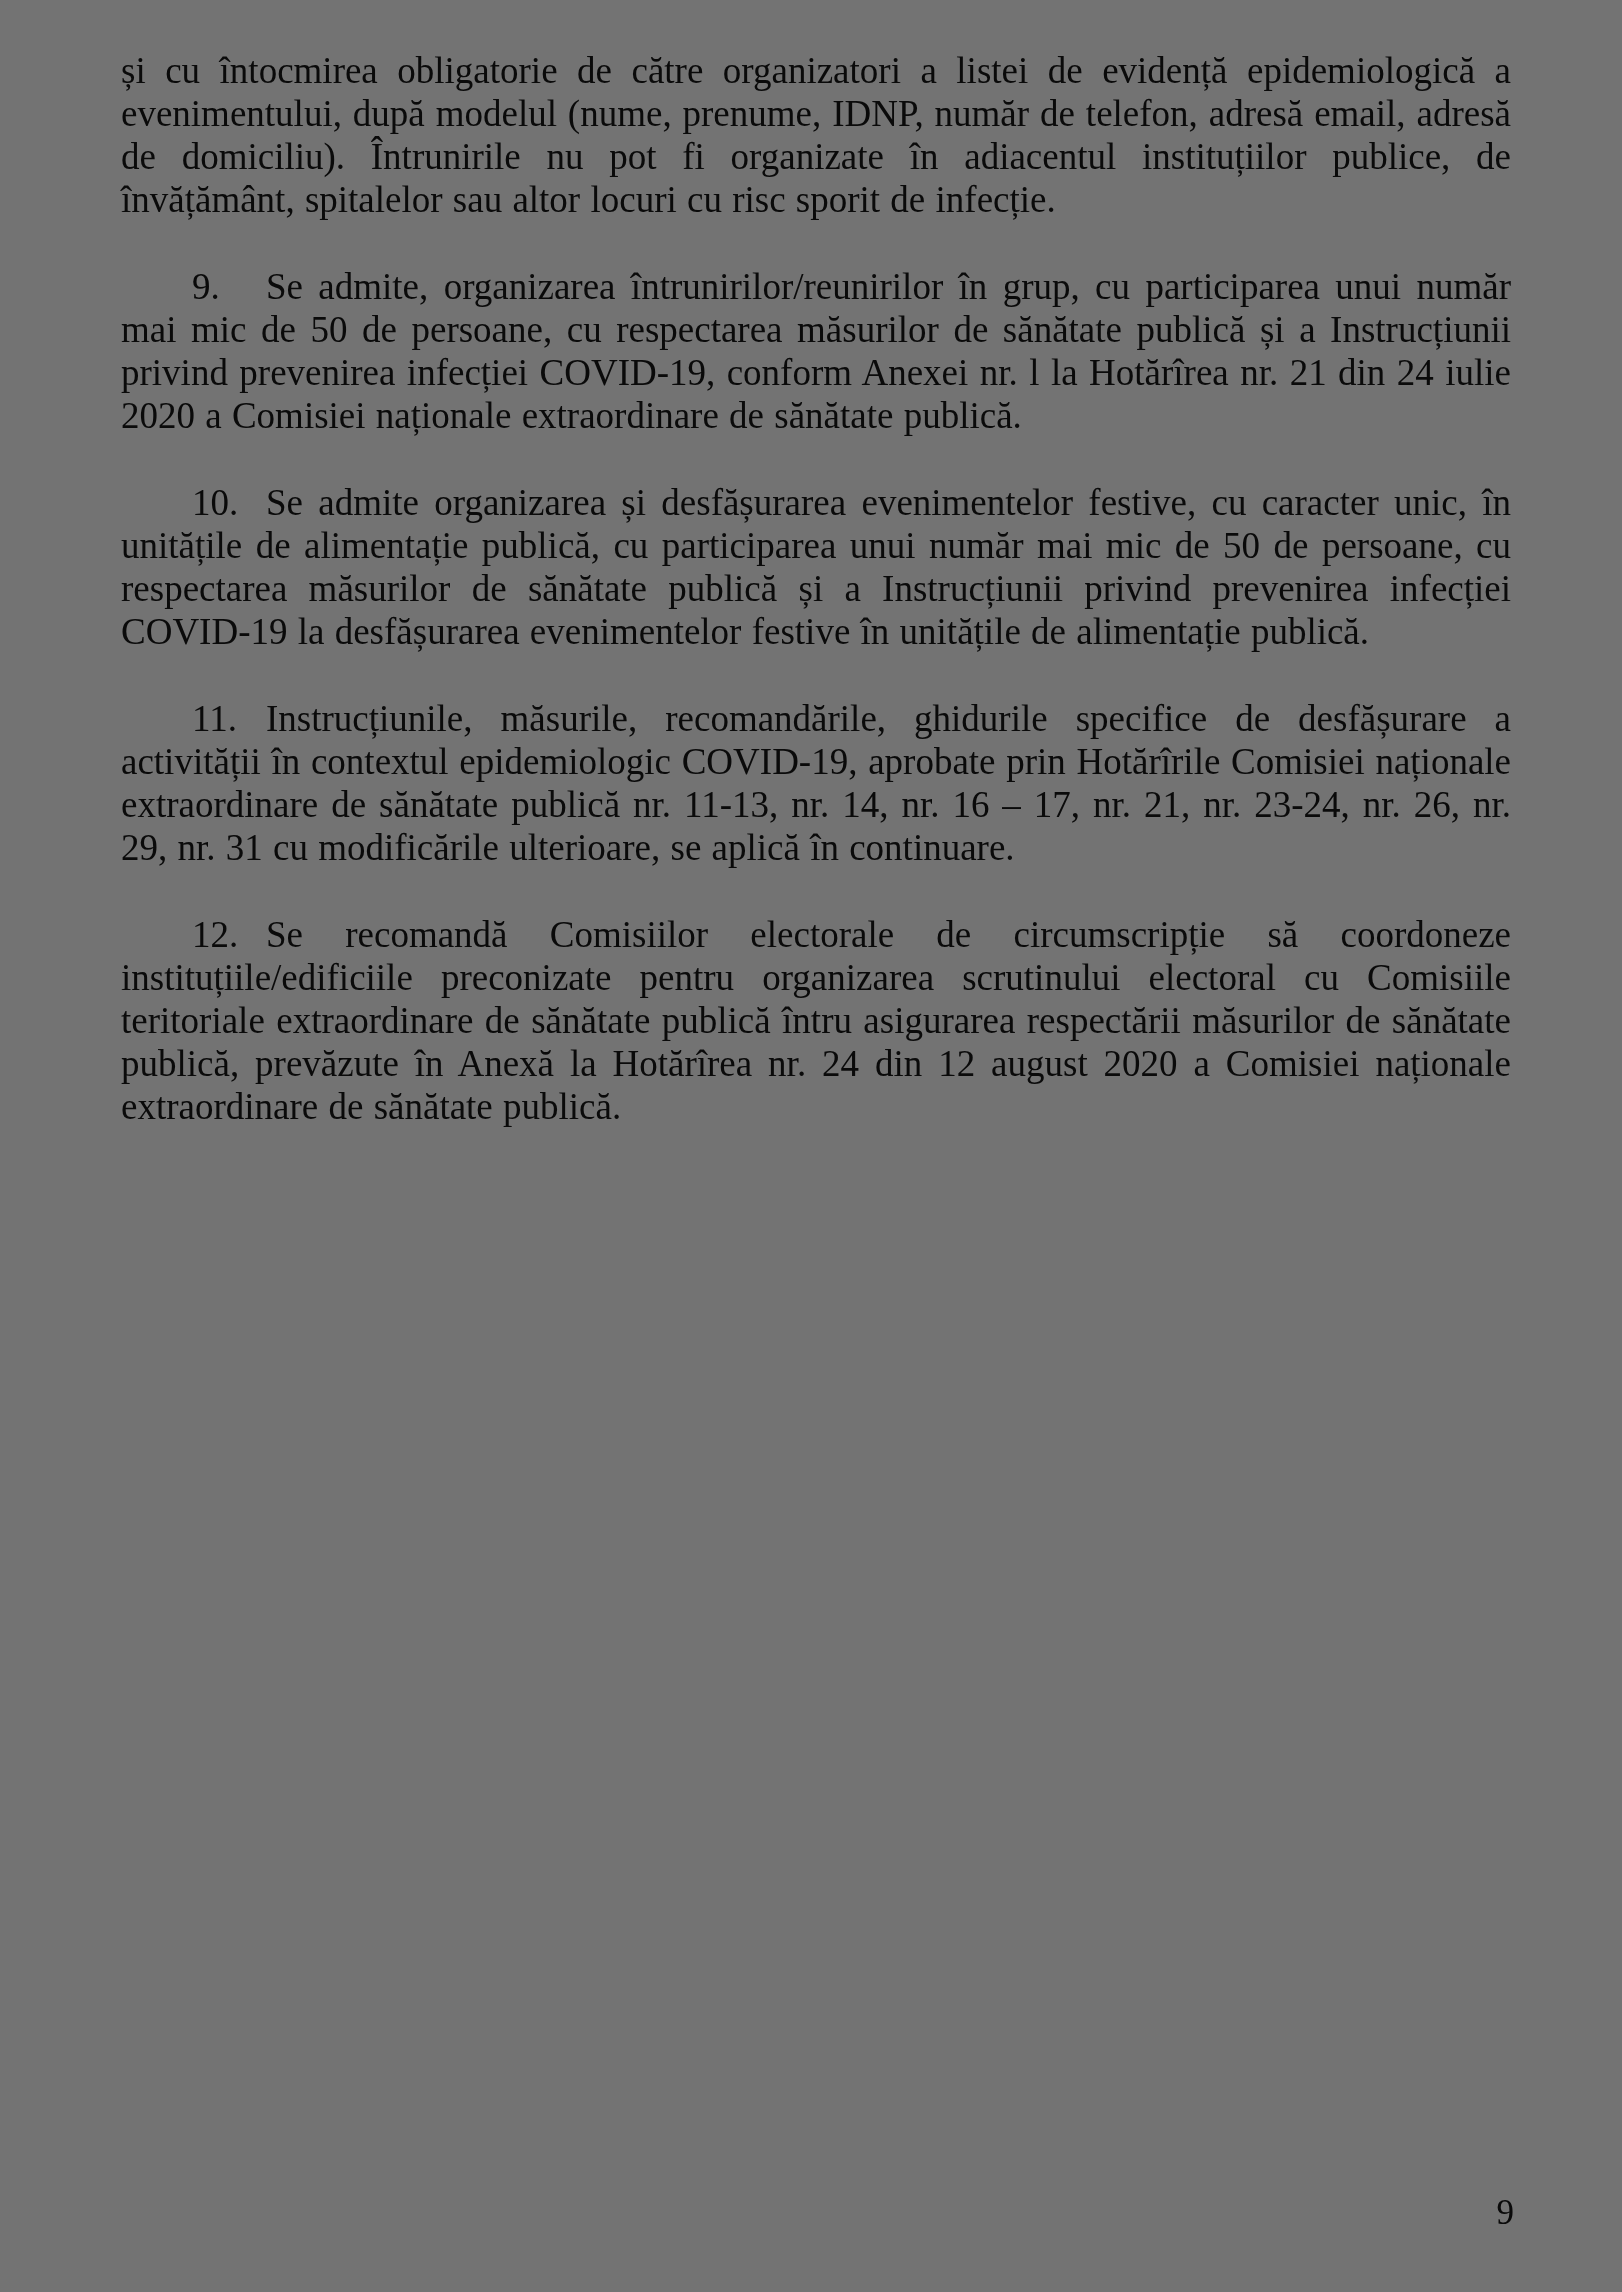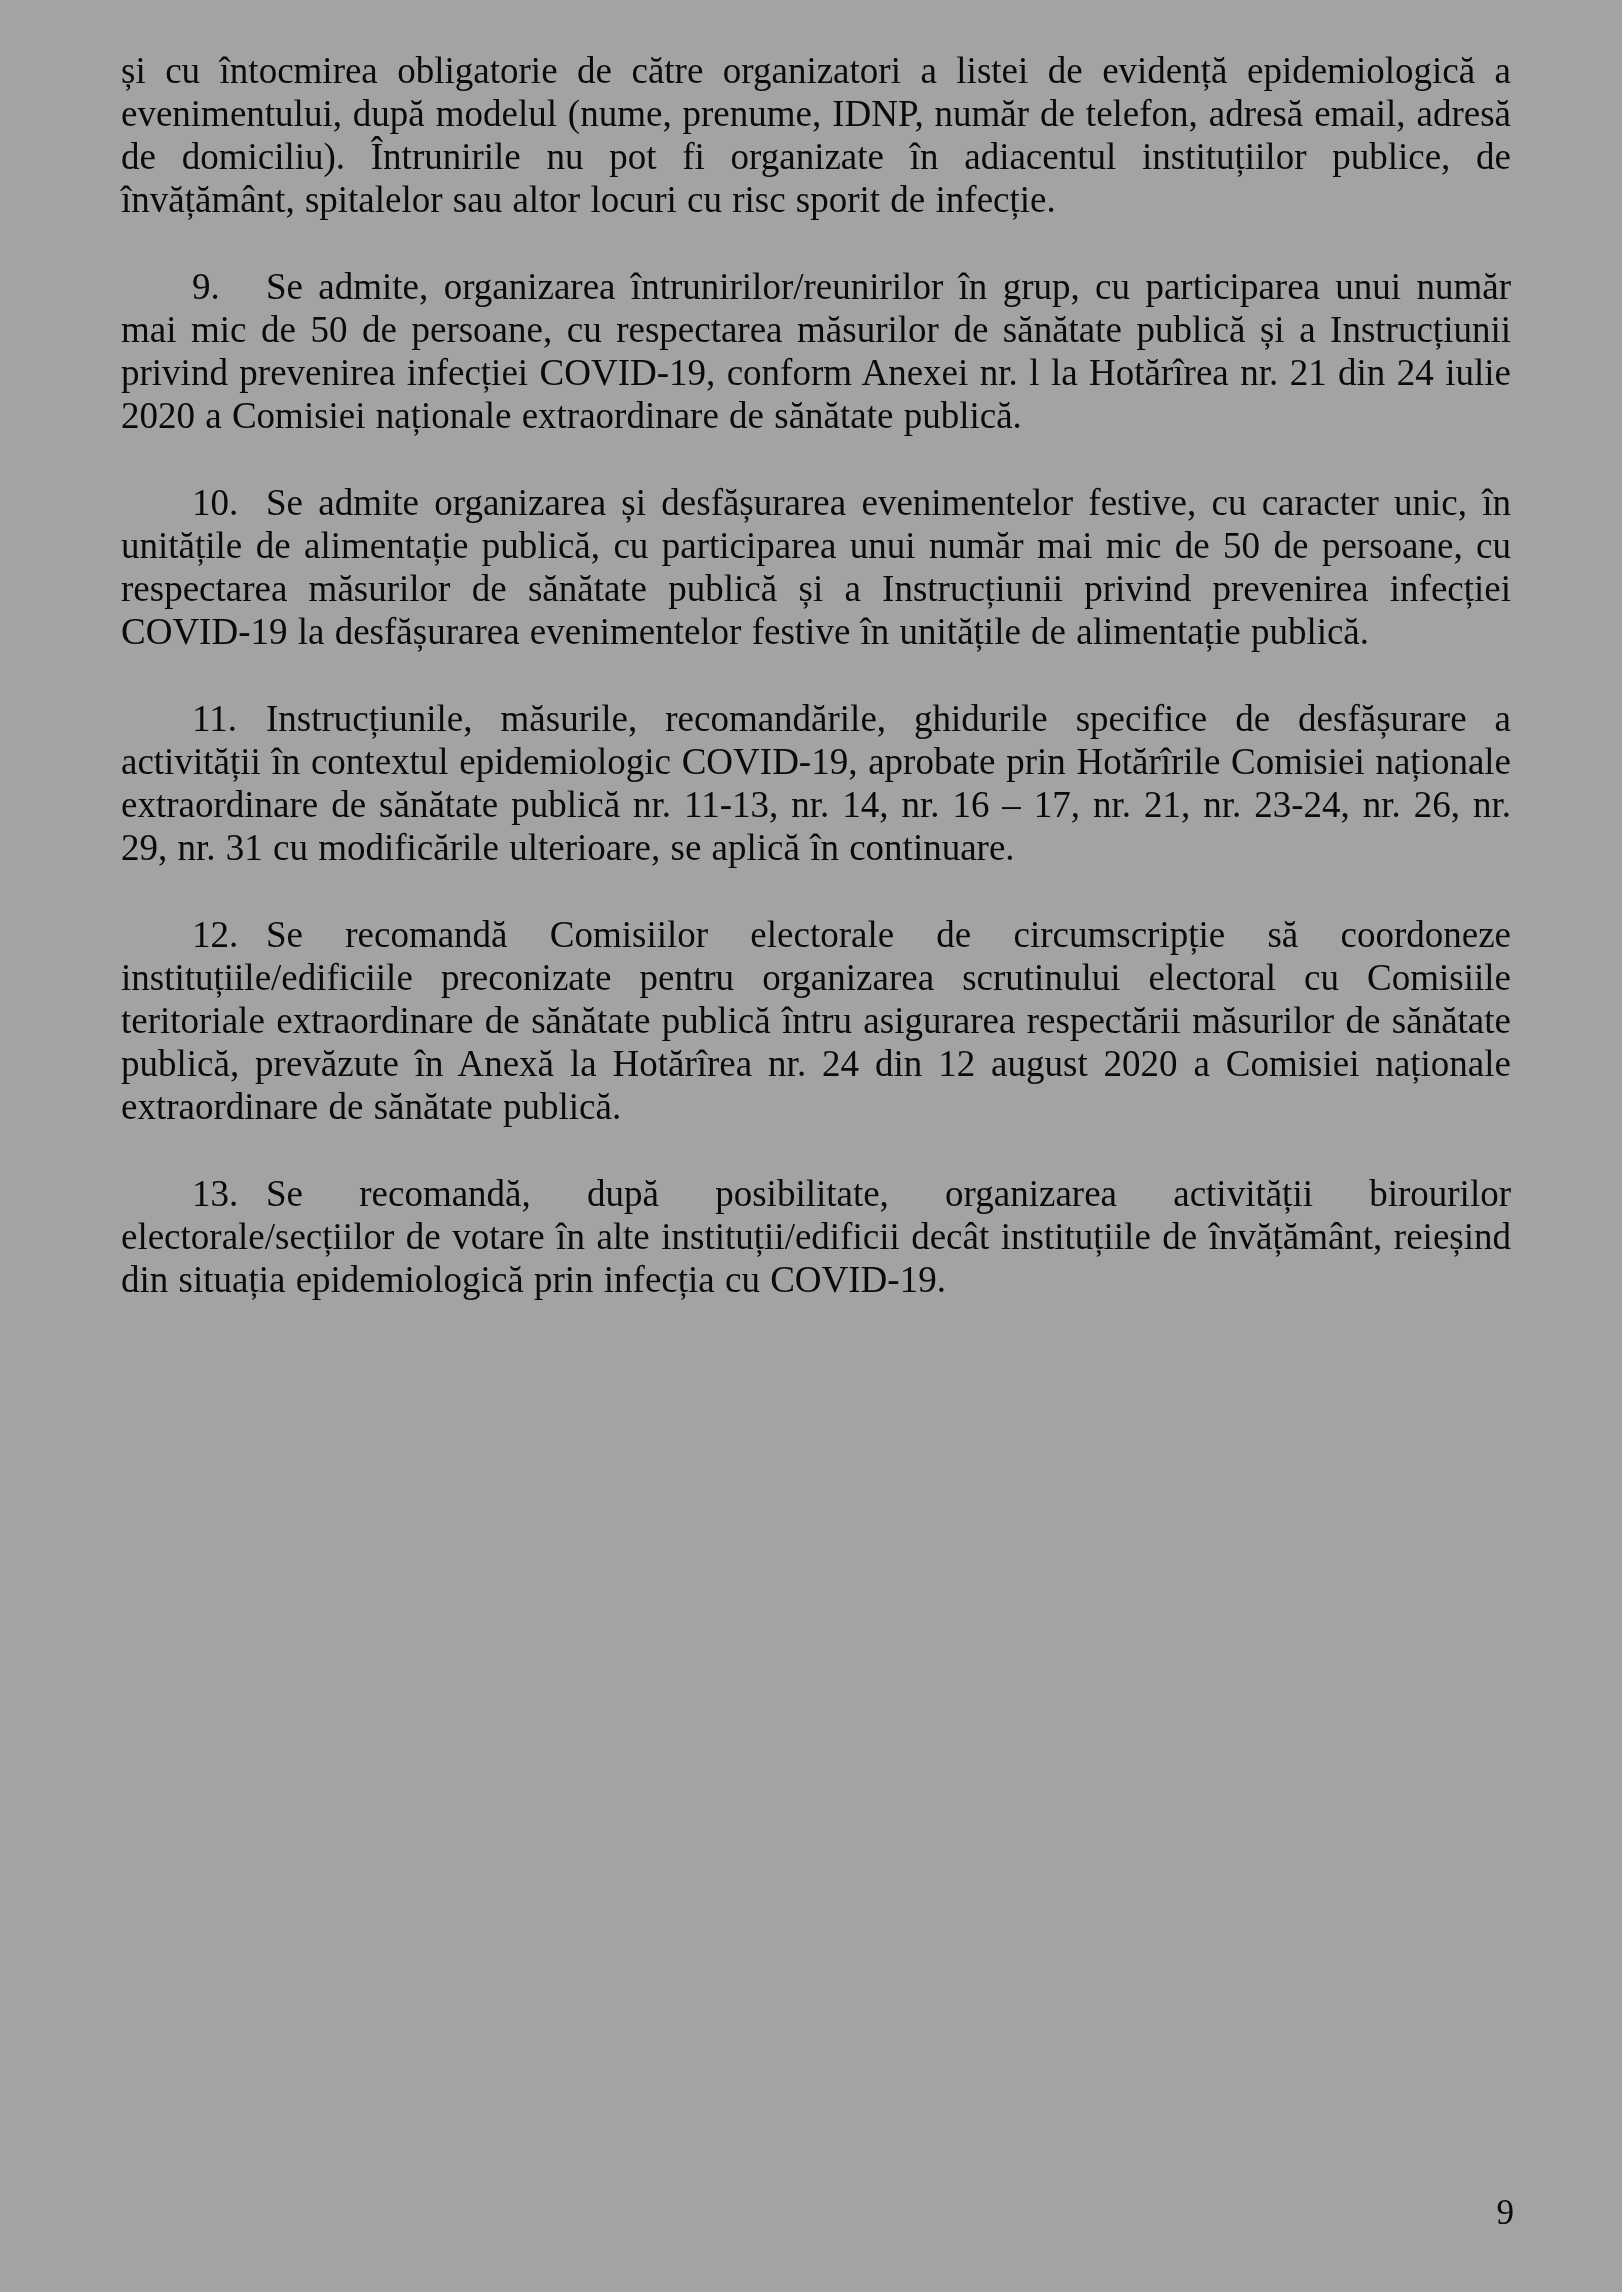--- a/index.html
+++ b/index.html
@@ -4,21 +4,21 @@
 <style>
   html, body {
     margin: 0;
     padding: 0;
     background: #ffffff;
   }
   .page {
     position: relative;
     width: 1622px;
     height: 2293px;
-    background: #a3a3a3;
+    background: #737373;
     font-family: "Liberation Serif", "DejaVu Serif", serif;
     color: #0a0a0a;
     overflow: hidden;
   }
   .content {
     position: absolute;
     left: 121px;
     top: 49px;
     width: 1390px;
     font-size: 37px;
@@ -54,19 +54,18 @@
     <p class="para continuation"><span>și cu întocmirea obligatorie de către organizatori a listei de evidență epidemiologică a evenimentului, după modelul (nume, prenume, IDNP, număr de telefon, adresă email, adresă de domiciliu). Întrunirile nu pot fi organizate în adiacentul instituțiilor publice, de învățământ, spitalelor sau altor locuri cu risc sporit de infecție.</span></p>
 
     <p class="para numbered"><span class="pnum">9.</span><span>Se admite, organizarea întrunirilor/reunirilor în grup, cu participarea unui număr mai mic de 50 de persoane, cu respectarea măsurilor de sănătate publică și a Instrucțiunii privind prevenirea infecției COVID-19, conform Anexei nr. l la Hotărîrea nr. 21 din 24 iulie 2020 a Comisiei naționale extraordinare de sănătate publică.</span></p>
 
     <p class="para numbered"><span class="pnum">10.</span><span>Se admite organizarea și desfășurarea evenimentelor festive, cu caracter unic, în unitățile de alimentație publică, cu participarea unui număr mai mic de 50 de persoane, cu respectarea măsurilor de sănătate publică și a Instrucțiunii privind prevenirea infecției COVID-19 la desfășurarea evenimentelor festive în unitățile de alimentație publică.</span></p>
 
     <p class="para numbered"><span class="pnum">11.</span><span>Instrucțiunile, măsurile, recomandările, ghidurile specifice de desfășurare a activității în contextul epidemiologic COVID-19, aprobate prin Hotărîrile Comisiei naționale extraordinare de sănătate publică nr. 11-13, nr. 14, nr. 16 – 17, nr. 21, nr. 23-24, nr. 26, nr. 29, nr. 31 cu modificările ulterioare, se aplică în continuare.</span></p>
 
     <p class="para numbered"><span class="pnum">12.</span><span>Se recomandă Comisiilor electorale de circumscripție să coordoneze instituțiile/edificiile preconizate pentru organizarea scrutinului electoral cu Comisiile teritoriale extraordinare de sănătate publică întru asigurarea respectării măsurilor de sănătate publică, prevăzute în Anexă la Hotărîrea nr. 24 din 12 august 2020 a Comisiei naționale extraordinare de sănătate publică.</span></p>
 
-    <p class="para numbered"><span class="pnum">13.</span><span>Se recomandă, după posibilitate, organizarea activității birourilor electorale/secțiilor de votare în alte instituții/edificii decât instituțiile de învățământ, reieșind din situația epidemiologică prin infecția cu COVID-19.</span></p>
 
   </div>
 
   <div class="page-number">9</div>
 </div>
 
 
 </body></html>

